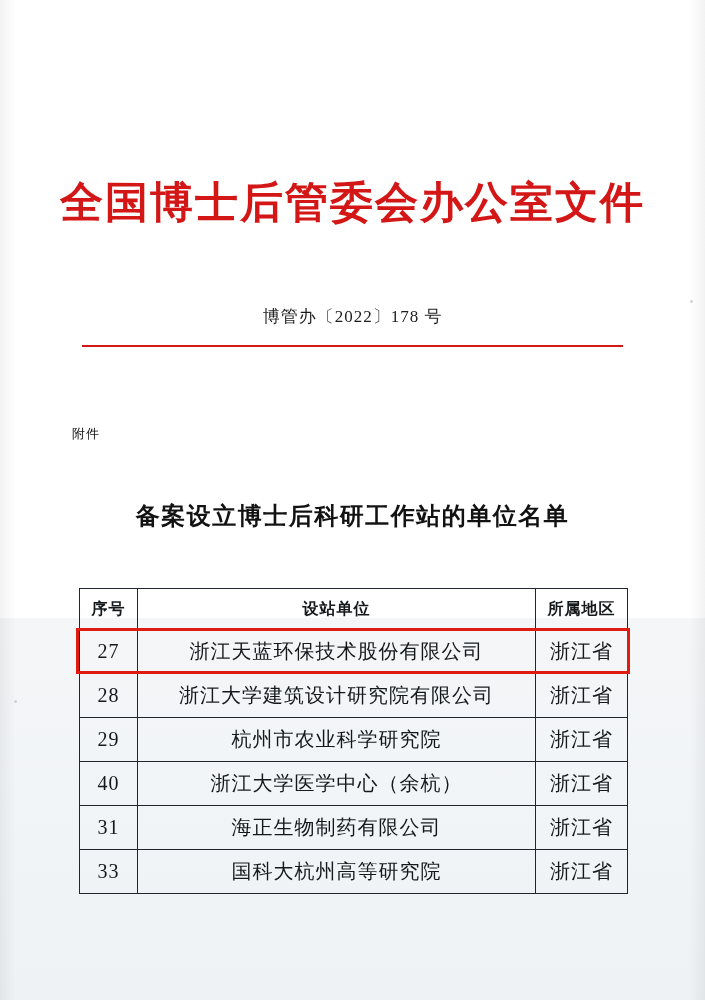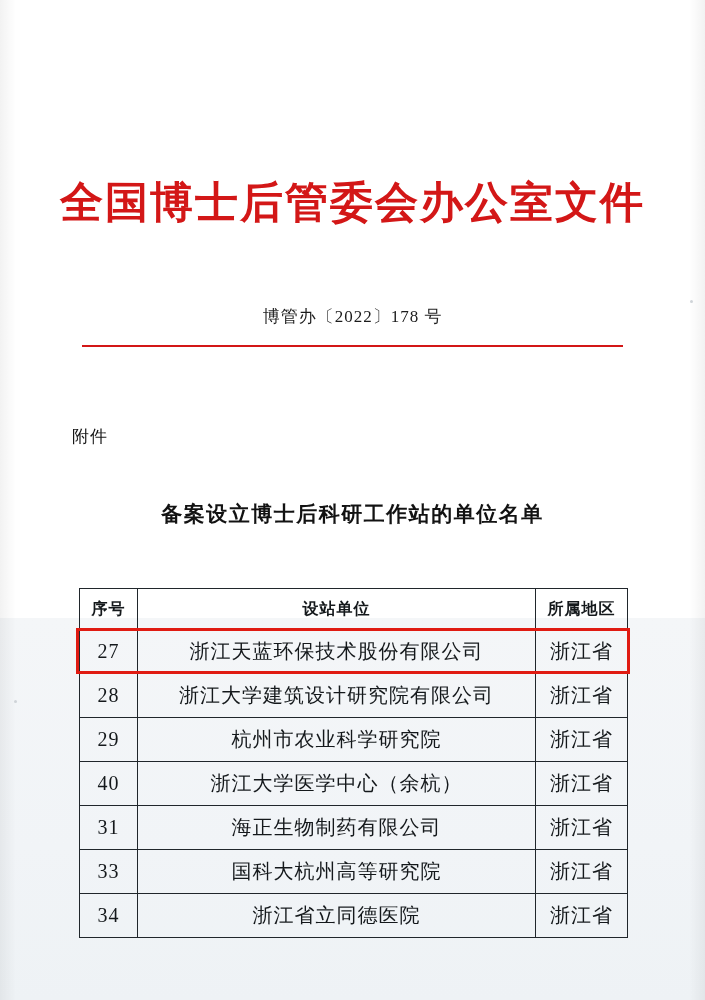--- a/index.html
+++ b/index.html
@@ -62,33 +62,33 @@
     left: 82px;
     width: 541px;
     height: 2px;
     background: #d31717;
   }
 
   .attachment-label {
     position: absolute;
     top: 425px;
     left: 72px;
-    font-size: 17px;
+    font-size: 13px;
     color: #141414;
     letter-spacing: 1px;
     font-weight: 500;
   }
 
   .list-title {
     position: absolute;
     top: 500px;
     left: 0;
     width: 705px;
     text-align: center;
-    font-size: 21px;
+    font-size: 24px;
     font-weight: bold;
     color: #121212;
     letter-spacing: 1.5px;
   }
 
   .table-wrap {
     position: absolute;
     top: 588px;
     left: 79px;
     width: 548px;
@@ -208,25 +208,20 @@
         <tr>
           <td>31</td>
           <td>海正生物制药有限公司</td>
           <td>浙江省</td>
         </tr>
         <tr>
           <td>33</td>
           <td>国科大杭州高等研究院</td>
           <td>浙江省</td>
         </tr>
-        <tr>
-          <td>34</td>
-          <td>浙江省立同德医院</td>
-          <td>浙江省</td>
-        </tr>
       </tbody>
     </table>
   </div>
 
   <div class="highlight-box" style="border-color: rgb(224, 27, 18);"></div>
 
   <div class="edge-shade-left"></div>
   <div class="edge-shade-right"></div>
   <div class="speck" style="left:690px; top:300px;"></div>
   <div class="speck" style="left:14px; top:700px;"></div>

